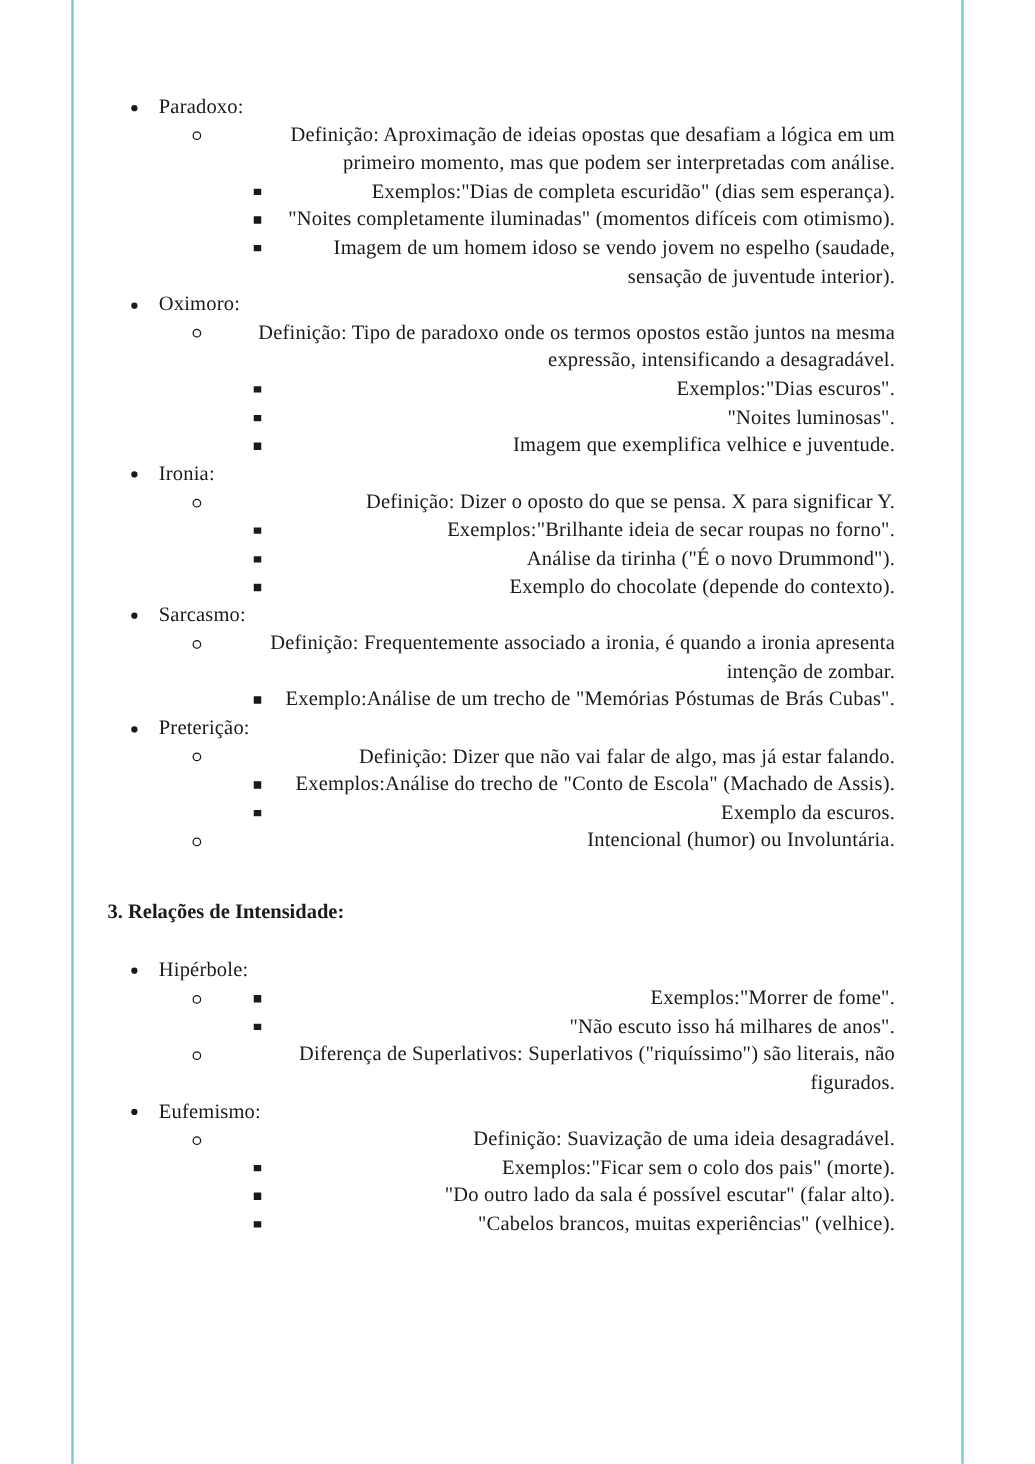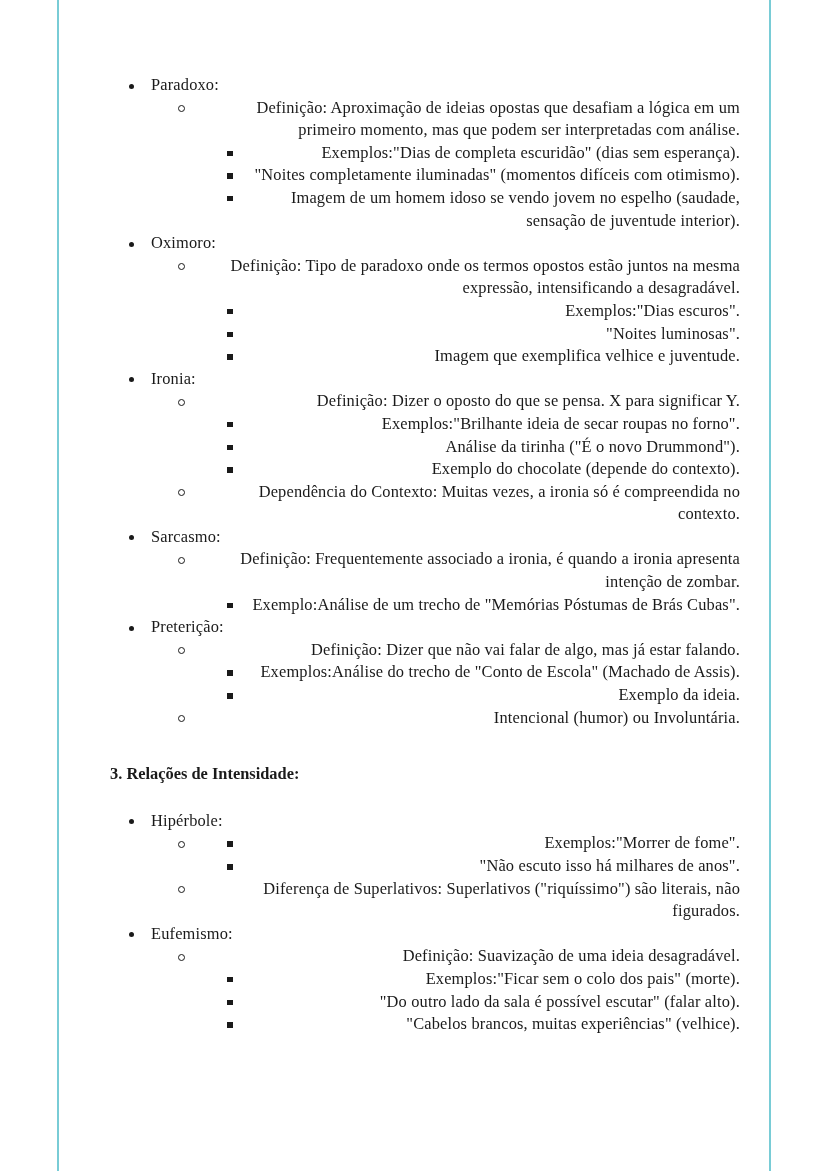--- a/index.html
+++ b/index.html
@@ -29,21 +29,20 @@
     pointer-events: none;
   }
 
   #content {
     position: absolute;
     left: 0;
     top: 0;
     width: 776px;
     padding: 74px 60px 0 78px;
     box-sizing: border-box;
-    margin-left: 24px;
   }
 
   
   ul {
     margin: 0;
     padding: 0;
     list-style: none;
   }
 
   li {
@@ -190,24 +189,20 @@
               <li>
                 <span class="marker"></span>
                 <span class="txt">Análise da tirinha ("É o novo Drummond").</span>
               </li>
               <li>
                 <span class="marker"></span>
                 <span class="txt">Exemplo do chocolate (depende do contexto).</span>
               </li>
             </ul>
           </li>
-          <li>
-            <span class="marker"></span>
-            <span class="txt">Dependência do Contexto: Muitas vezes, a ironia só é compreendida no contexto.</span>
-          </li>
         </ul>
       </li>
       <li>
         <span class="marker"></span>
         <span class="txt">Sarcasmo:</span>
         <ul class="lvl2">
           <li>
             <span class="marker"></span>
             <span class="txt">Definição: Frequentemente associado a ironia, é quando a ironia apresenta intenção de zombar.</span>
             <ul class="lvl3">
@@ -226,21 +221,21 @@
           <li>
             <span class="marker"></span>
             <span class="txt">Definição: Dizer que não vai falar de algo, mas já estar falando.</span>
             <ul class="lvl3">
               <li>
                 <span class="marker"></span>
                 <span class="txt">Exemplos:Análise do trecho de "Conto de Escola" (Machado de Assis).</span>
               </li>
               <li>
                 <span class="marker"></span>
-                <span class="txt">Exemplo da ideia.</span>
+                <span class="txt">Exemplo da escuros.</span>
               </li>
             </ul>
           </li>
           <li>
             <span class="marker"></span>
             <span class="txt">Intencional (humor) ou Involuntária.</span>
           </li>
         </ul>
       </li>
     </ul>

